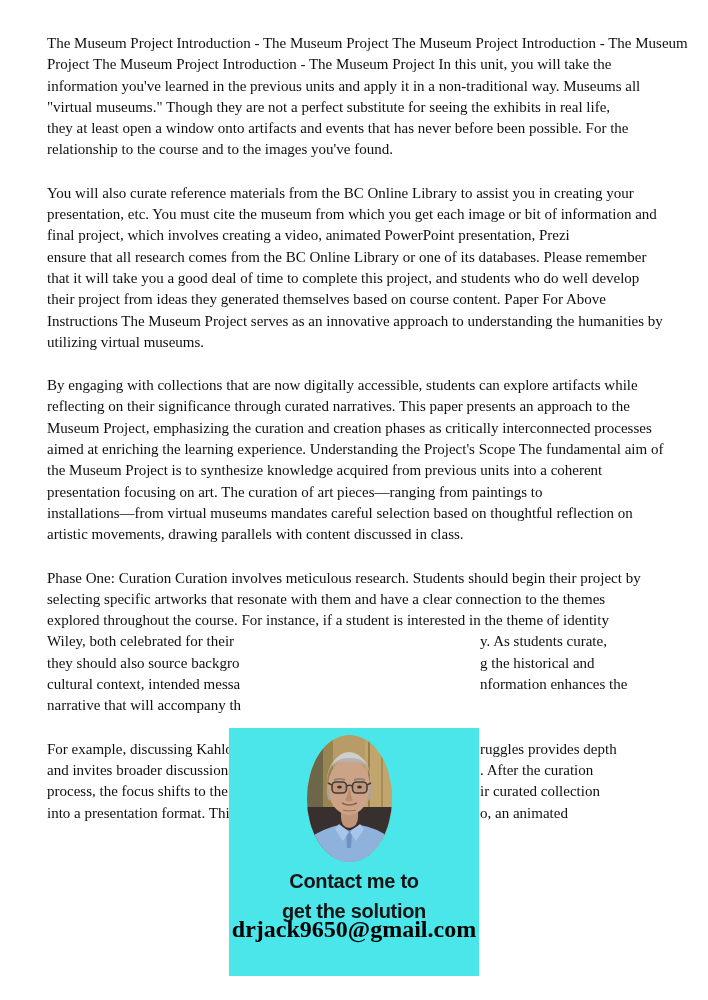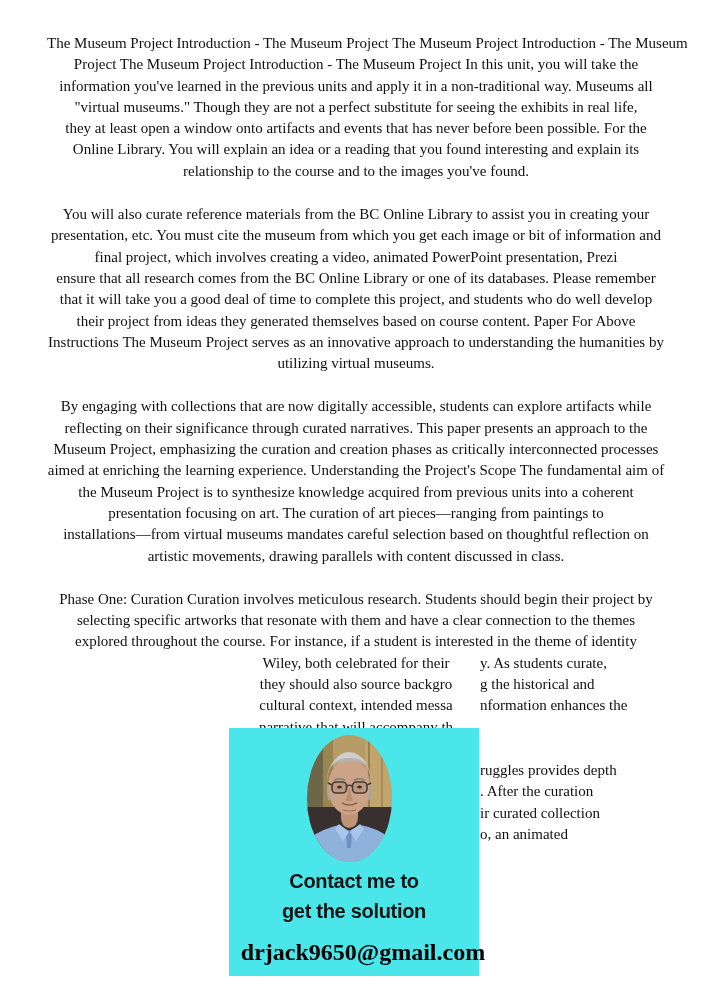--- a/index.html
+++ b/index.html
@@ -6,52 +6,51 @@
   .page {
     position:relative; width:708px; height:1000px;
     background:#ffffff; overflow:hidden;
     font-family:"Liberation Serif", serif; color:#0f0f0f;
   }
   .doc-text {
     position:absolute; left:47px; top:33px; width:618px;
     font-size:15px; line-height:21.3px;
   }
   .para { margin:0 0 22px 0; }
-  .ln { position:relative; height:21.3px; white-space:nowrap;text-align:center; }
+  .ln { position:relative; height:21.3px; white-space:nowrap; }
   .rfrag { position:absolute; left:433px; top:0; }
   .ad {
     position:absolute; left:229px; top:728px; width:250px; height:248px;
     background:#4ae6e9;
   }
   .photo { position:absolute; left:78px; top:7px; width:85px; height:127px; }
   .ad-heading {
     position:absolute; top:138px; left:0; width:100%; text-align:center;
     font-family:"Liberation Sans", sans-serif; font-weight:700;
     font-size:20px; line-height:30px; color:#141414; letter-spacing:-0.3px;
   }
   .ad-email {
-    position:absolute; top:210px; left:0; width:100%; text-align:center;
+    position:absolute; top:187px; left:0; width:100%; text-align:center;
     font-family:"Liberation Serif", serif; font-weight:700;
-    font-size:24px; line-height:28px; color:#000000;padding-left:9px;
+    font-size:24px; line-height:28px; color:#000000;
   }
 </style>
 </head>
 <body>
 
 <div class="page">
 
   <div class="doc-text">
 
     <div class="para">
       <div class="ln">The Museum Project Introduction - The Museum Project The Museum Project Introduction - The Museum</div>
       <div class="ln">Project The Museum Project Introduction - The Museum Project In this unit, you will take the</div>
       <div class="ln">information you've learned in the previous units and apply it in a non-traditional way. Museums all</div>
       <div class="ln">"virtual museums." Though they are not a perfect substitute for seeing the exhibits in real life,</div>
       <div class="ln">they at least open a window onto artifacts and events that has never before been possible. For the</div>
-      <div class="ln">Online Library. You will explain an idea or a reading that you found interesting and explain its</div>
       <div class="ln">relationship to the course and to the images you've found.</div>
     </div>
 
     <div class="para">
       <div class="ln">You will also curate reference materials from the BC Online Library to assist you in creating your</div>
       <div class="ln">presentation, etc. You must cite the museum from which you get each image or bit of information and</div>
       <div class="ln">final project, which involves creating a video, animated PowerPoint presentation, Prezi</div>
       <div class="ln">ensure that all research comes from the BC Online Library or one of its databases. Please remember</div>
       <div class="ln">that it will take you a good deal of time to complete this project, and students who do well develop</div>
       <div class="ln">their project from ideas they generated themselves based on course content. Paper For Above</div>

